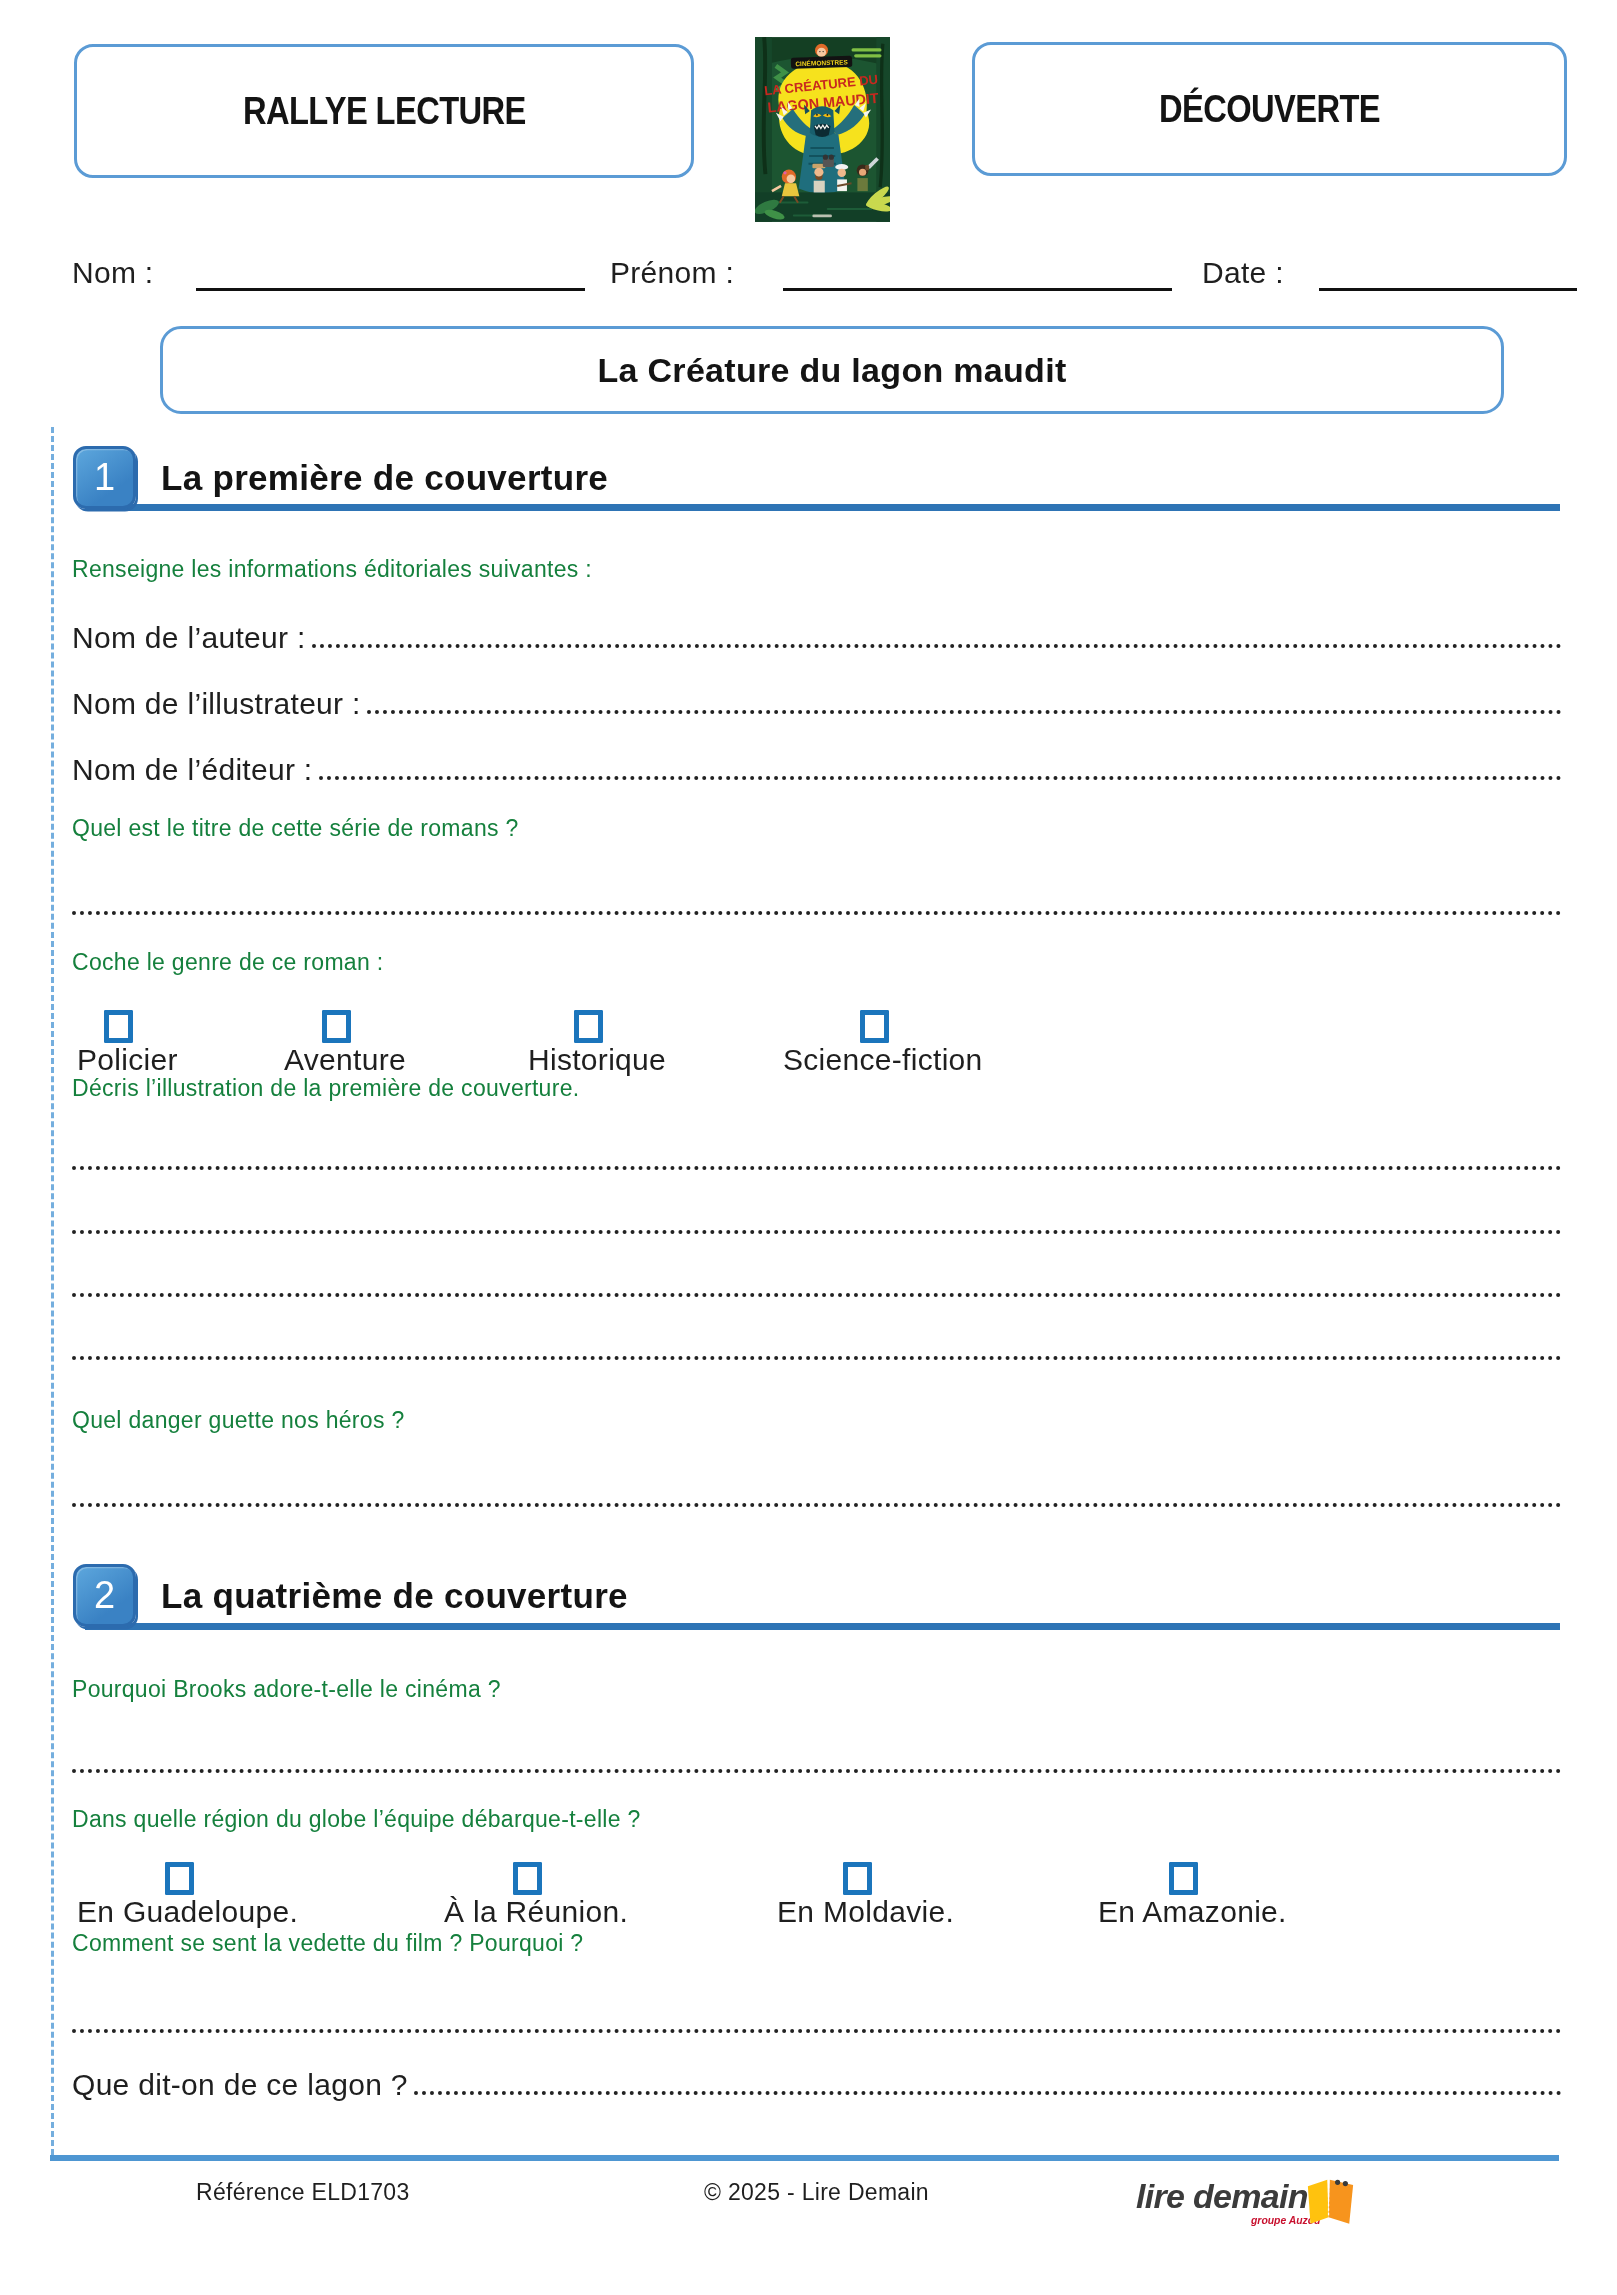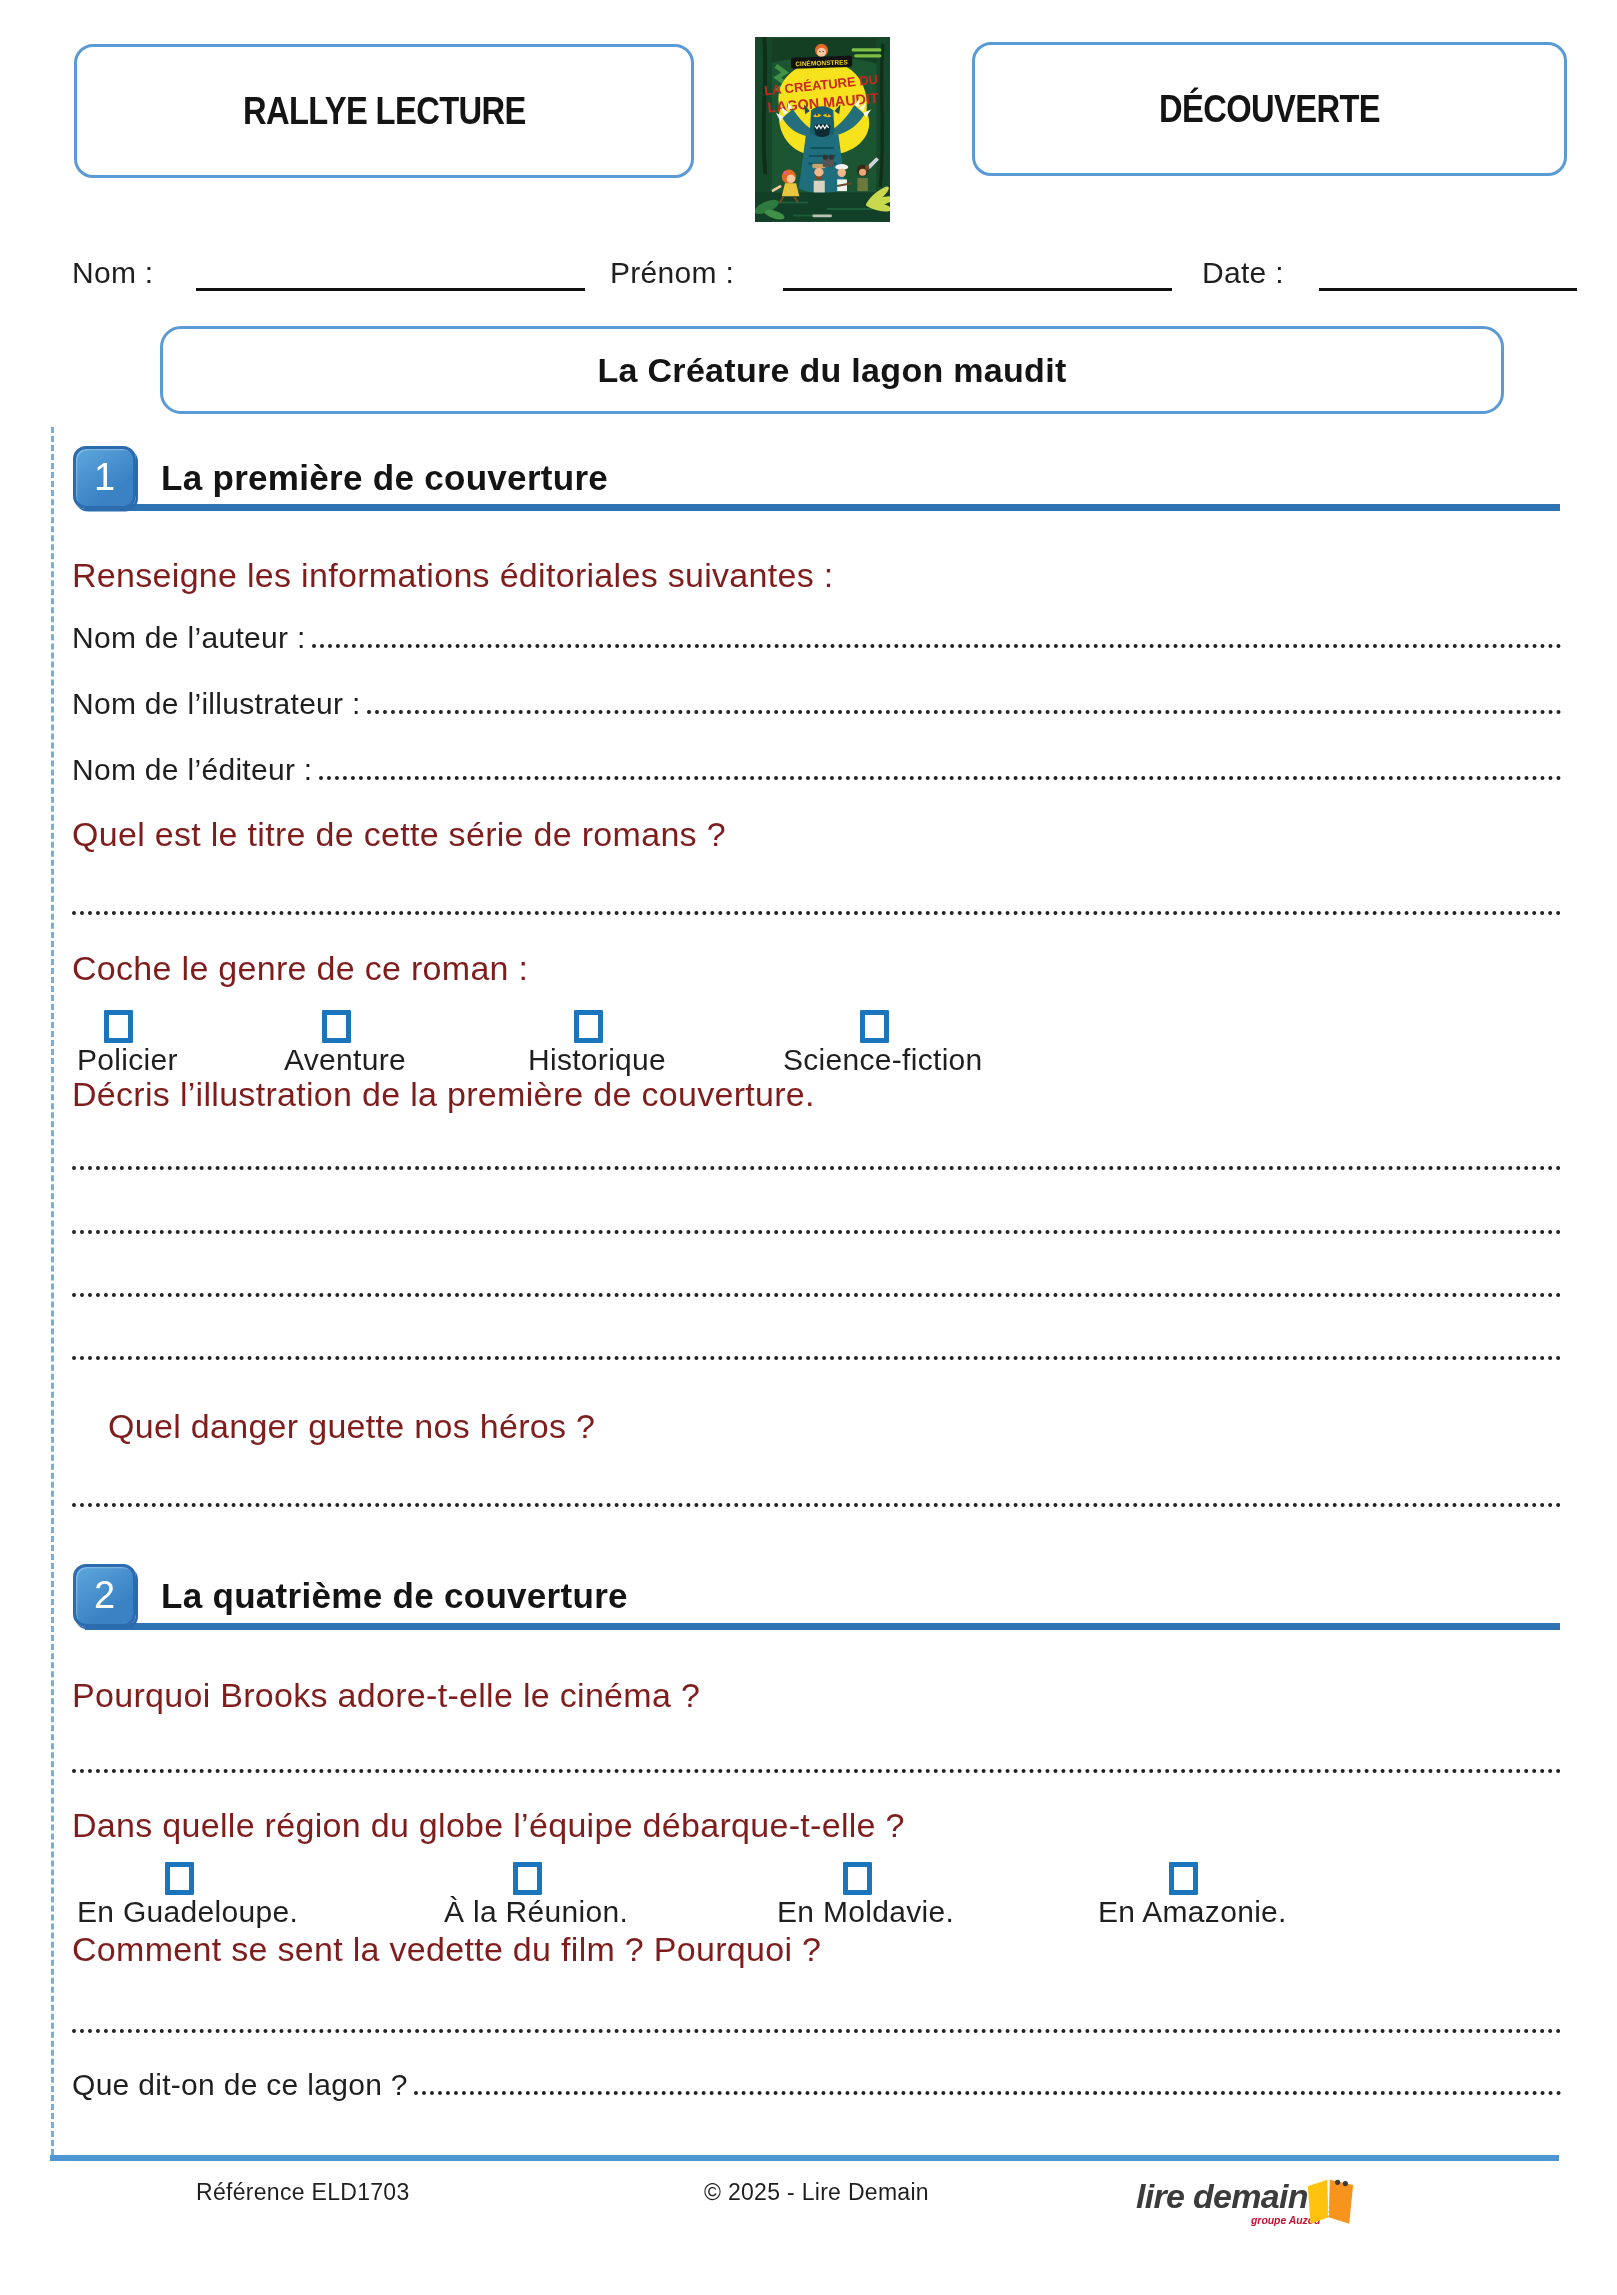--- a/index.html
+++ b/index.html
@@ -9,24 +9,24 @@
     height:2295px;
     background:#ffffff;
     font-family:"Liberation Sans", sans-serif;
     color:#1f1f1f;
     overflow:hidden;
   }
   
   .q{
     position:absolute;
     left:72px;
-    font-size:34px;
+    font-size:23px;
     letter-spacing:0.3px;
     line-height:1.15;
-    color:#7f1d1d;
+    color:#15803d;
     white-space:nowrap;
   }
   
   .hbox{
     position:absolute;
     border:3.3px solid #5B9BD5;
     border-radius:19px;
     background:#fff;
     display:flex;align-items:center;justify-content:center;
   }
@@ -346,21 +346,21 @@
     <span class="cb"></span>
     <span class="cblabel">Science-fiction</span>
   </div>
 
   <div class="q" style="top:1075px;">Décris l’illustration de la première de couverture.</div>
   <div class="dots-line" style="top:1166px;"></div>
   <div class="dots-line" style="top:1230px;"></div>
   <div class="dots-line" style="top:1293px;"></div>
   <div class="dots-line" style="top:1356px;"></div>
 
-  <div class="q" style="top:1407px;margin-left:36px;">Quel danger guette nos héros ?</div>
+  <div class="q" style="top:1407px;">Quel danger guette nos héros ?</div>
   <div class="dots-line" style="top:1503px;"></div>
 
   <div class="sec-underline" style="top:1623px;"></div>
   <div class="badge" style="top:1564px;">
     <span>2</span>
   </div>
   <div class="sec-title" style="top:1564px;line-height:63px;">La quatrième de couverture</div>
 
   <div class="q" style="top:1676px;">Pourquoi Brooks adore-t-elle le cinéma ?</div>
   <div class="dots-line" style="top:1769px;"></div>

